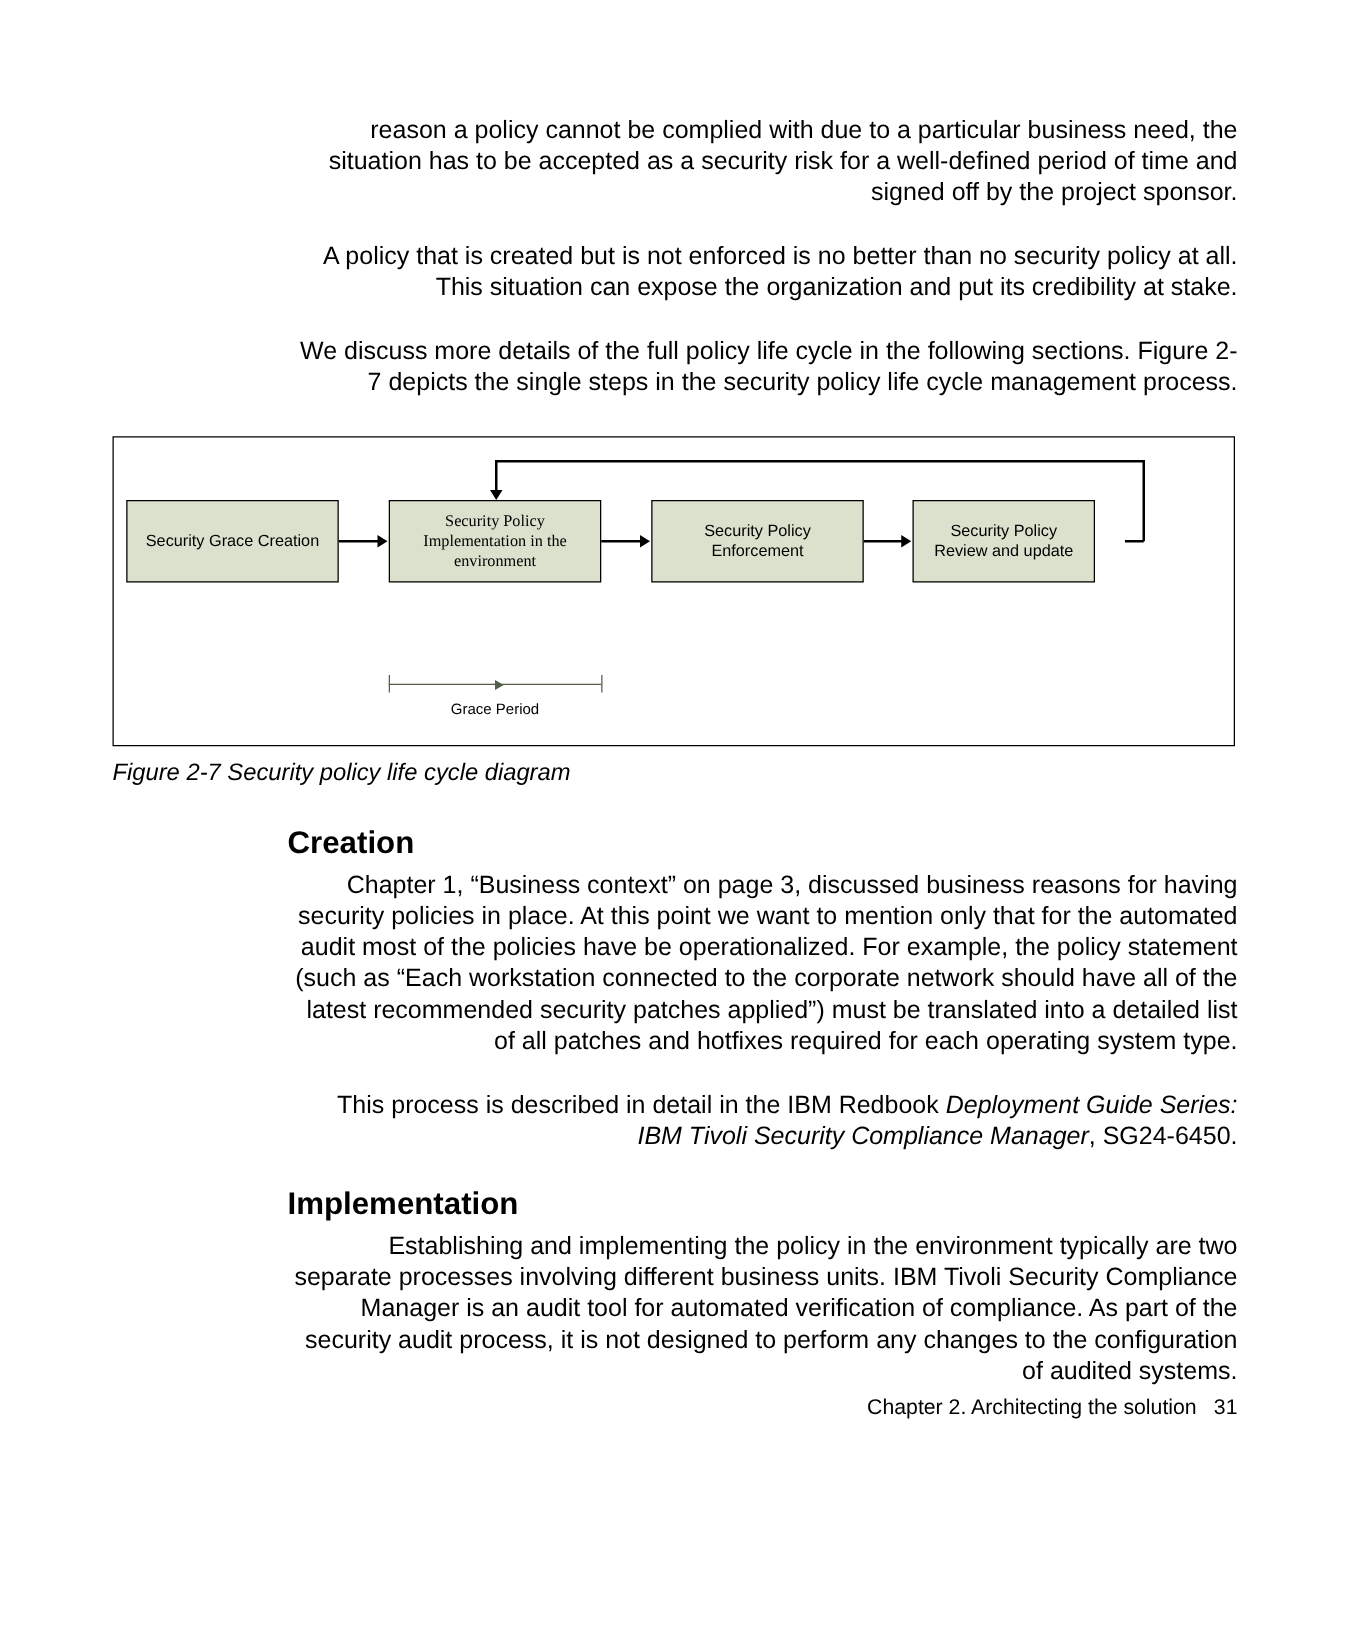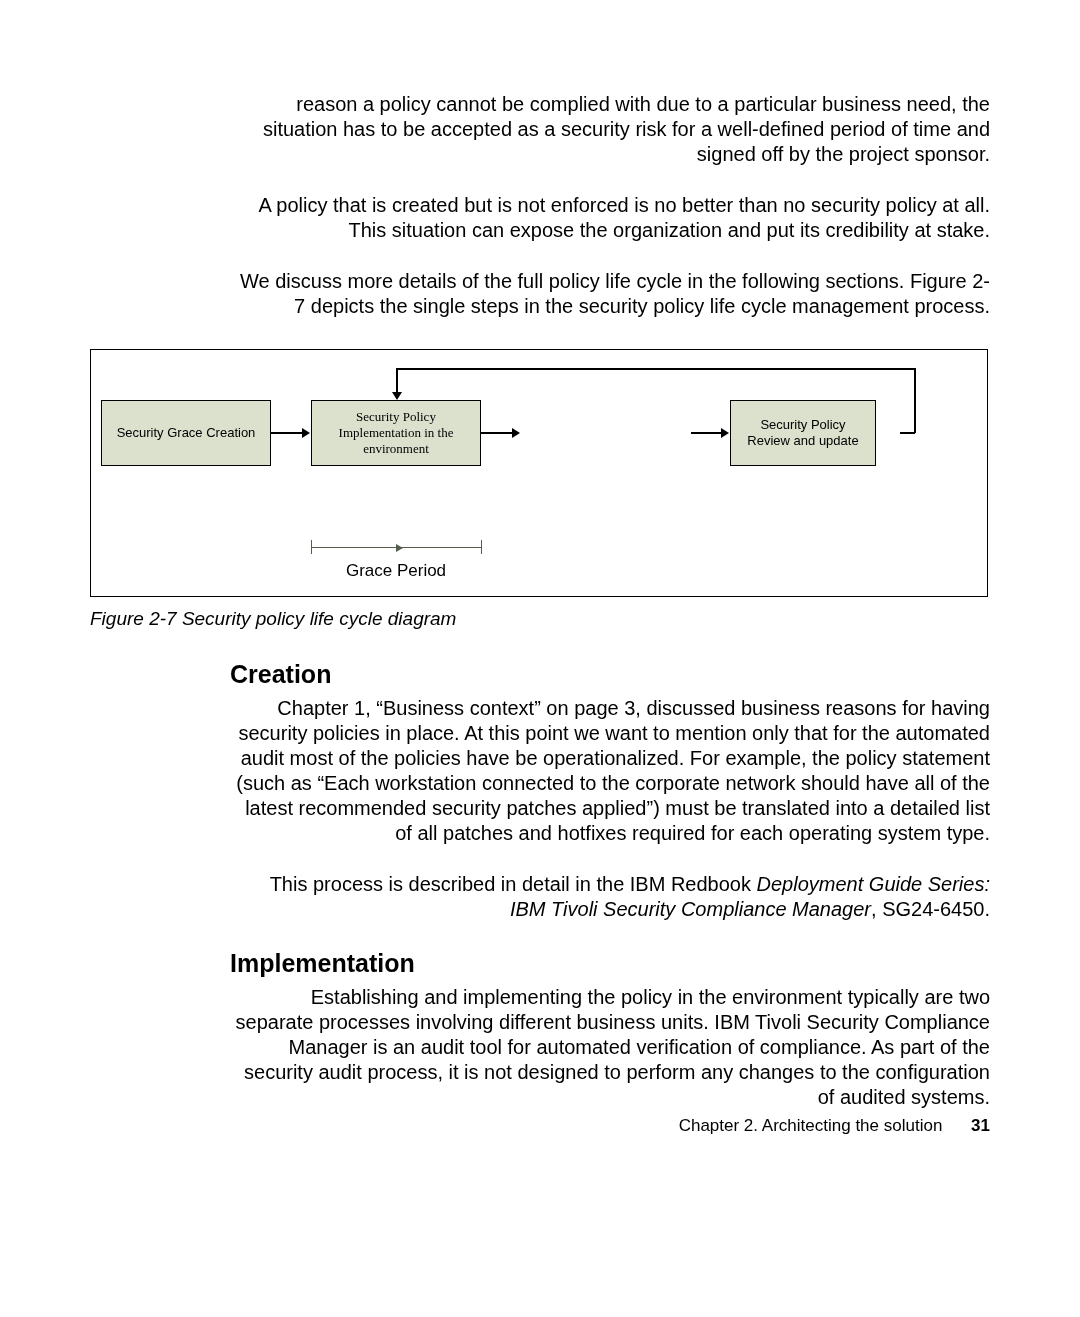--- a/index.html
+++ b/index.html
@@ -38,22 +38,22 @@
     font-size: 19px;
     margin: 10px 0 28px 0;
   }
   .footer {
     position: absolute;
     bottom: 60px;
     right: 90px;
     font-size: 17px;
   }
   .footer .pn {
-    font-weight: 700;
-    margin-left: 24px;
+    font-weight: 400;
+    margin-left: 9px;
   }
 
   
   .figure-wrap {
     margin-top: 30px;
     margin-bottom: 0;
   }
   .figure {
     border: 1px solid #000;
     width: 898px;           
@@ -105,21 +105,21 @@
     background: #545e4b;
     height: 1px;
   }
   .brace-tick {
     position: absolute;
     width: 1px;
     background: #545e4b;
   }
   .grace-label {
     position: absolute;
-    font-size: 17px;
+    font-size: 12px;
     text-align: center;
     width: 120px;
   }
   .ital { font-style: italic; }
 </style>
 </head>
 <body>
 
 <div class="page">
 
@@ -127,20 +127,21 @@
     <p class="para">reason a policy cannot be complied with due to a particular business need, the situation has to be accepted as a security risk for a well-defined period of time and signed off by the project sponsor.</p>
     <p class="para">A policy that is created but is not enforced is no better than no security policy at all. This situation can expose the organization and put its credibility at stake.</p>
     <p class="para">We discuss more details of the full policy life cycle in the following sections. Figure 2-7 depicts the single steps in the security policy life cycle management process.</p>
   </div>
 
   <div class="figure-wrap">
     <div class="figure">
 
       <div class="fbox" style="left:10px;  top:50px; width:170px; height:66px;">Security Grace Creation</div>
       <div class="fbox" style="left:220px; top:50px; width:170px; height:66px;font-family:Liberation Serif, serif;">Security Policy Implementation in the environment</div>
+      <div class="fbox" style="left:430px; top:50px; width:170px; height:66px;">Security Policy Enforcement</div>
       <div class="fbox" style="left:639px; top:50px; width:146px; height:66px;">Security Policy Review and update</div>
 
       <div class="fline" style="left:180px; top:82px; width:33px; height:1.5px;"></div>
       <div class="arrow-head-right" style="left:211px; top:78px;"></div>
 
       <div class="fline" style="left:390px; top:82px; width:33px; height:1.5px;"></div>
       <div class="arrow-head-right" style="left:421px; top:78px;"></div>
 
       <div class="fline" style="left:600px; top:82px; width:33px; height:1.5px;"></div>
       <div class="arrow-head-right" style="left:630px; top:78px;"></div>

